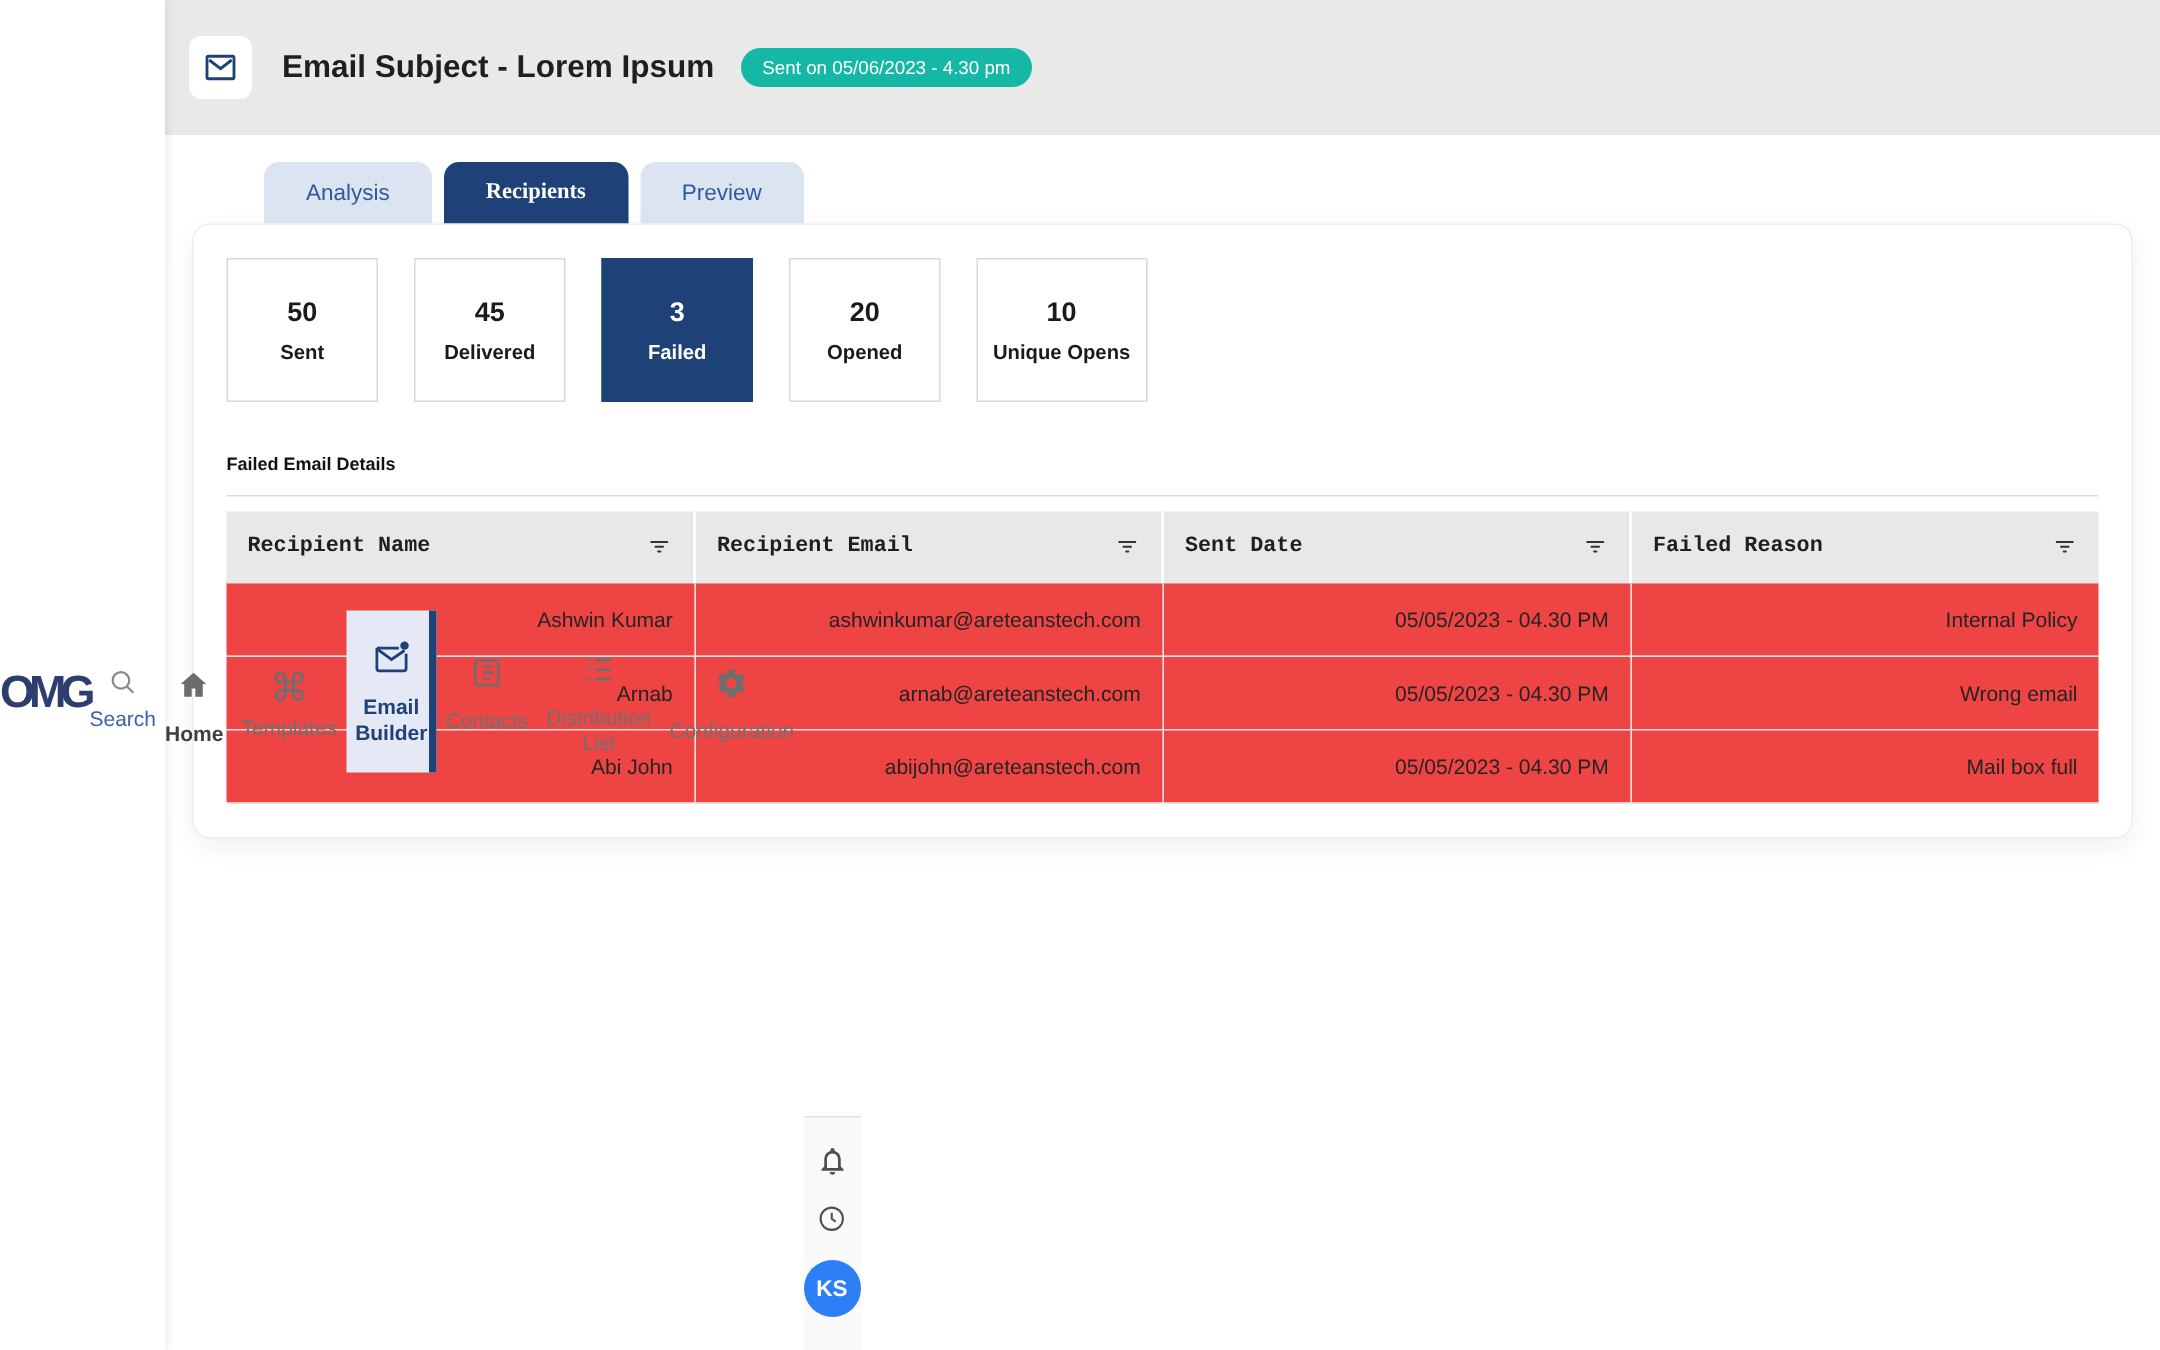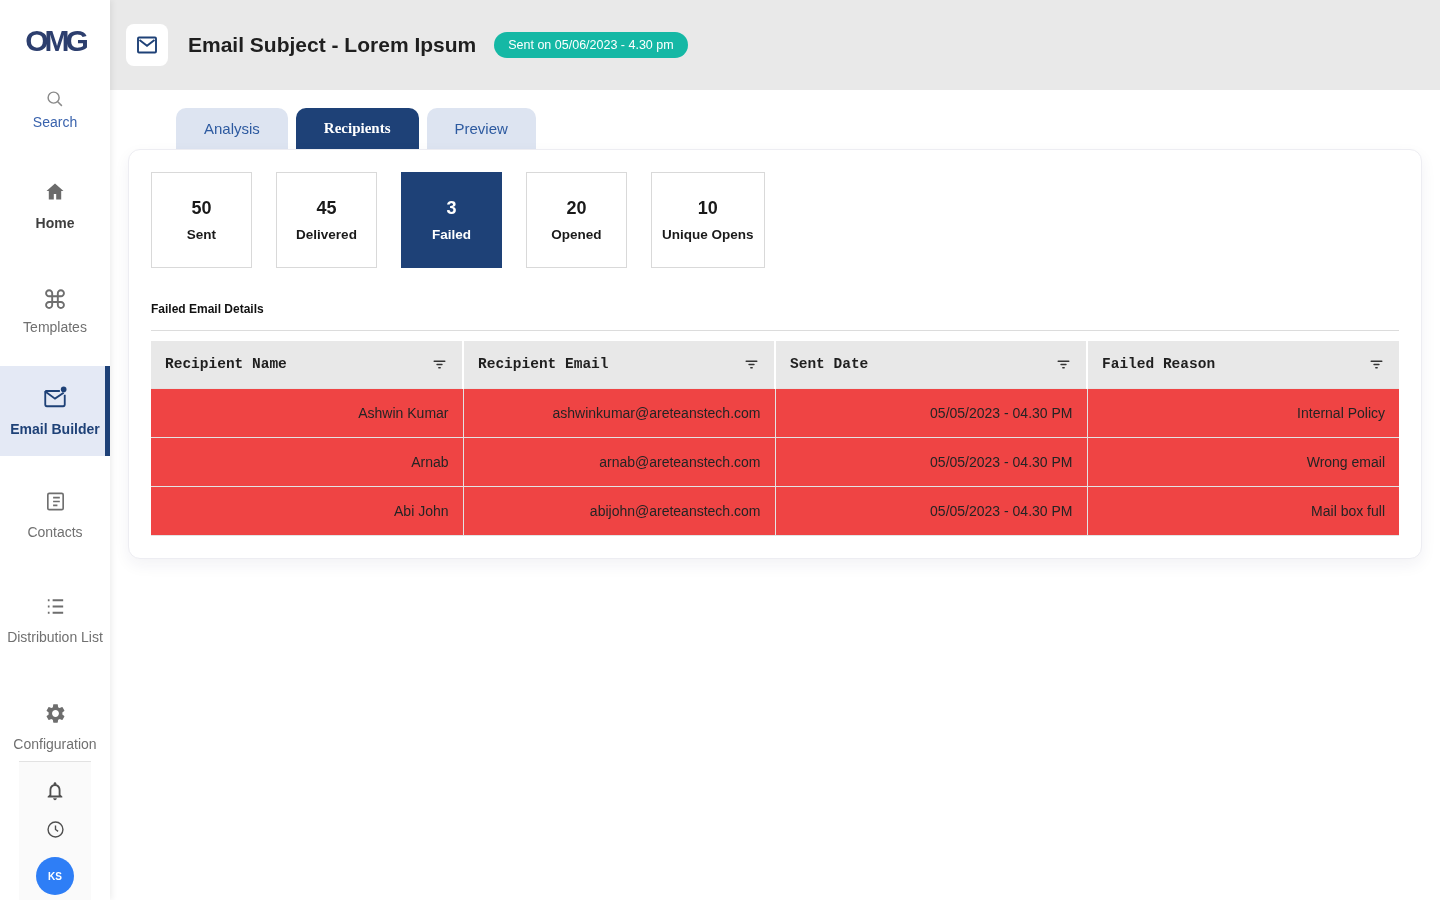--- a/index.html
+++ b/index.html
@@ -8,21 +8,21 @@
     font-family: "Liberation Sans", sans-serif;
     background: #ffffff;
     color: #252525;
     display: flex;
   }
 
   
   .sidebar {
     width: 110px; height: 900px; background: #ffffff;
     box-shadow: 2px 0 6px rgba(0,0,0,0.07);
-    display: flex; flex-direction: column; align-items: center;
+    display: flex; flex-direction: row; align-items: center;
     position: relative; z-index: 5; flex-shrink: 0;
   }
   .logo {
     margin-top: 24px; font-size: 30px; font-weight: 800;
     letter-spacing: -4px; color: #2c3e6e;
   }
   .search-item {
     margin-top: 30px; display: flex; flex-direction: column; align-items: center;
     cursor: pointer; color: #8a8a8a;
   }
@@ -47,21 +47,21 @@
   .glyph-icon { font-size: 26px; line-height: 24px; color: #6e6e6e; }
 
   .sidebar-footer {
     margin-top: auto; width: 72px; border-top: 1px solid #e2e2e2;
     background: #fafafa; display: flex; flex-direction: column; align-items: center;
     padding: 18px 0 22px 0; gap: 17px;
   }
   .icon-btn { color: #4f4f4f; cursor: pointer; display: flex; }
   .avatar {
     width: 38px; height: 38px; border-radius: 50%; background: #2e7ef6;
-    color: #fff; font-weight: 600; font-size: 10px;
+    color: #fff; font-weight: 600; font-size: 15px;
     display: flex; align-items: center; justify-content: center; cursor: pointer;
   }
 
   
   .main { flex: 1; display: flex; flex-direction: column; min-width: 0; }
 
   .topbar {
     height: 90px; background: #e9e9e9; display: flex; align-items: center;
     padding: 0 32px 0 16px; flex-shrink: 0;
   }

